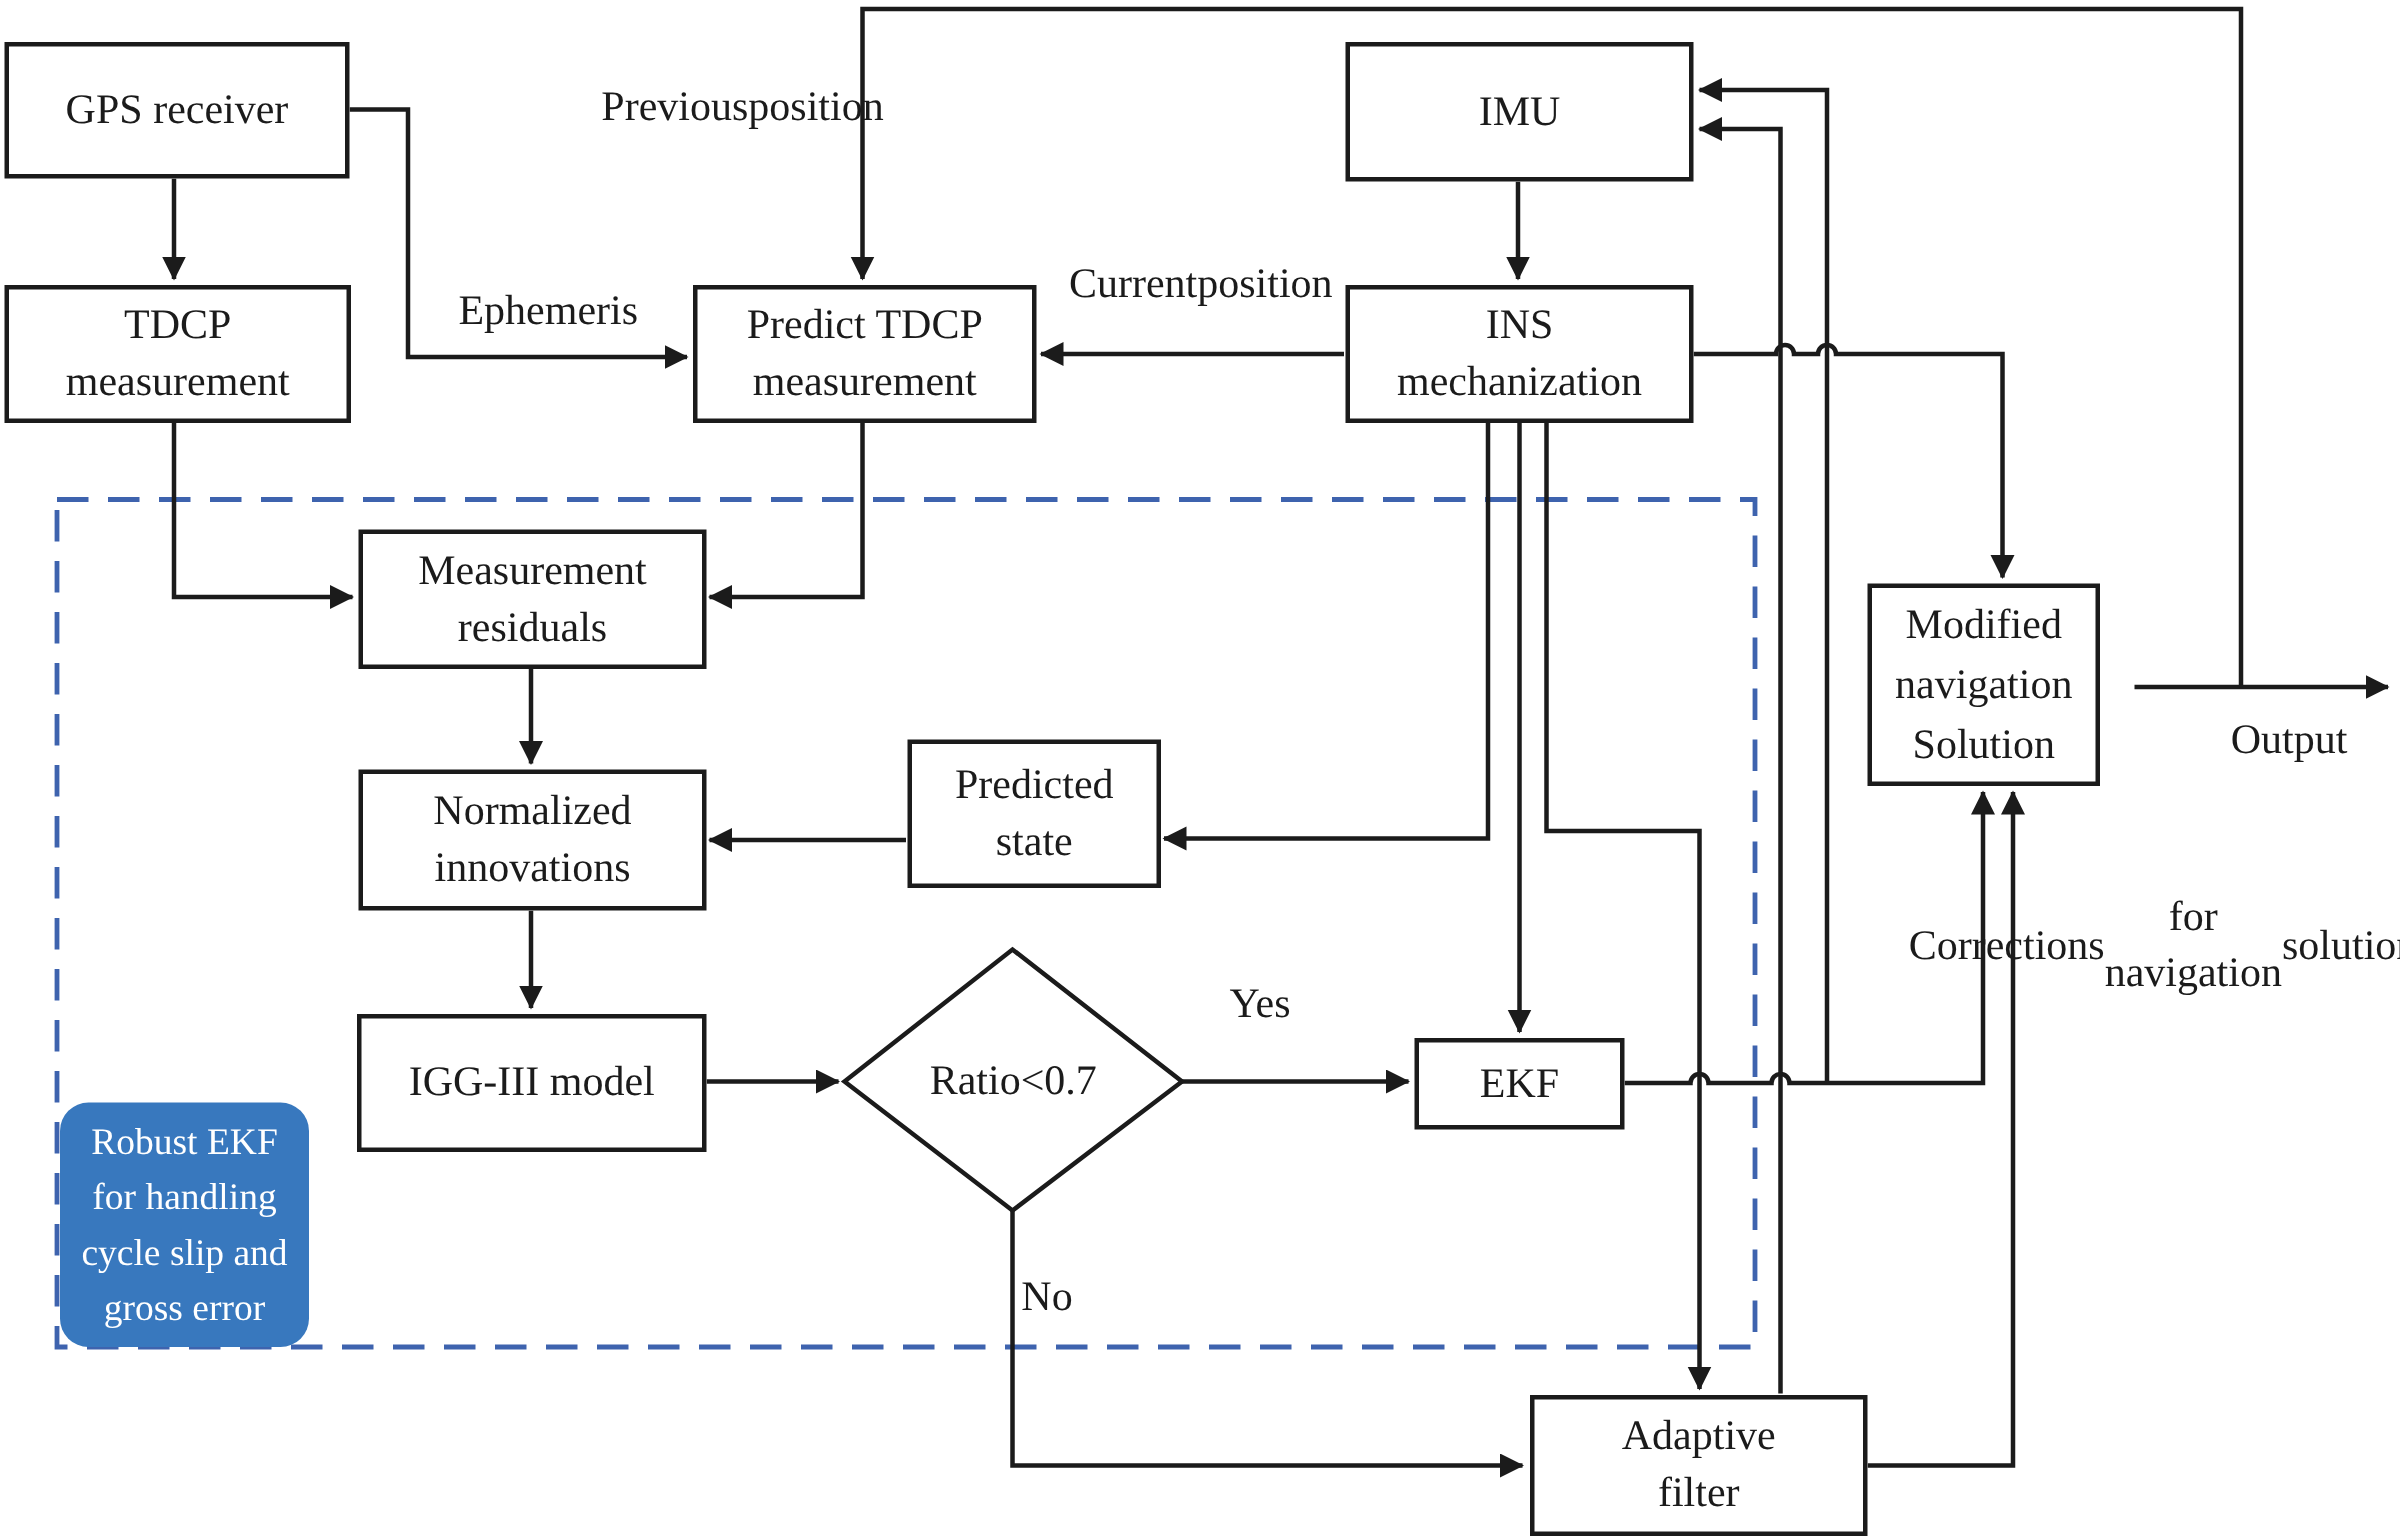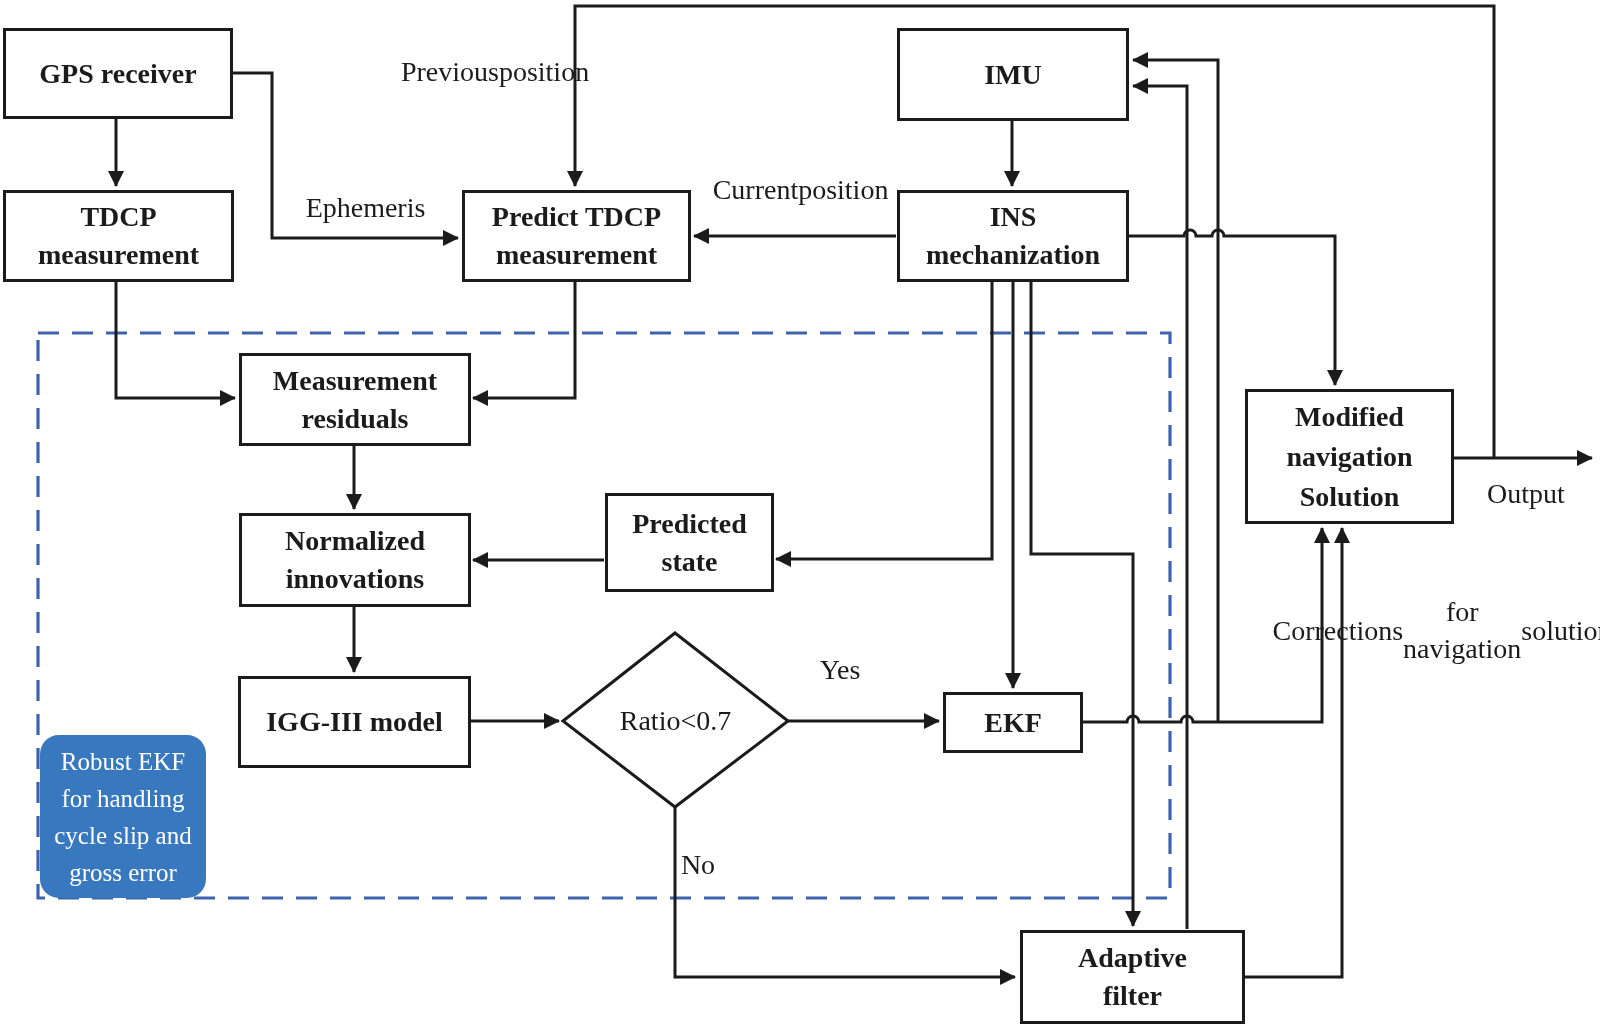--- a/index.html
+++ b/index.html
@@ -16,21 +16,21 @@
   }
   #wires{position:absolute;left:0;top:0;width:1600px;height:1025px;}
   #wires path.ln{fill:none;stroke:var(--line);stroke-width:3;}
   #wires rect.dash{fill:none;stroke:var(--dash);stroke-width:3.2;stroke-dasharray:21 13;}
   #wires polygon.dia{fill:#ffffff;stroke:var(--line);stroke-width:3;}
   #wires marker path{fill:var(--line);}
   .box{
     position:absolute;box-sizing:border-box;background:var(--box-bg);
     border:3px solid var(--line);display:flex;flex-direction:column;
     align-items:center;justify-content:center;text-align:center;
-    font-size:28px;line-height:38px;font-weight:bold;
+    font-size:28px;line-height:38px;
   }
   .lbl{
     position:absolute;box-sizing:border-box;display:flex;flex-direction:row;
     align-items:center;justify-content:center;text-align:center;
     font-size:28px;line-height:36px;background:transparent;
   }
   .diamond-text{
     position:absolute;display:flex;align-items:center;justify-content:center;
     font-size:28px;
   }
@@ -119,21 +119,21 @@
   </div>
 
   <div class="box" style="left:238px;top:676px;width:233px;height:92px">
     <div>IGG-III model</div>
   </div>
 
   <div class="box" style="left:943px;top:692px;width:140px;height:61px">
     <div>EKF</div>
   </div>
 
-  <div class="box" style="left:1245px;top:389px;width:209px;height:135px;line-height:40px">
+  <div class="box" style="left:1245px;top:389px;width:155px;height:135px;line-height:40px">
     <div>Modified</div>
     <div>navigation</div>
     <div>Solution</div>
   </div>
 
   <div class="box" style="left:1020px;top:930px;width:225px;height:94px">
     <div>Adaptive</div>
     <div>filter</div>
   </div>
 

